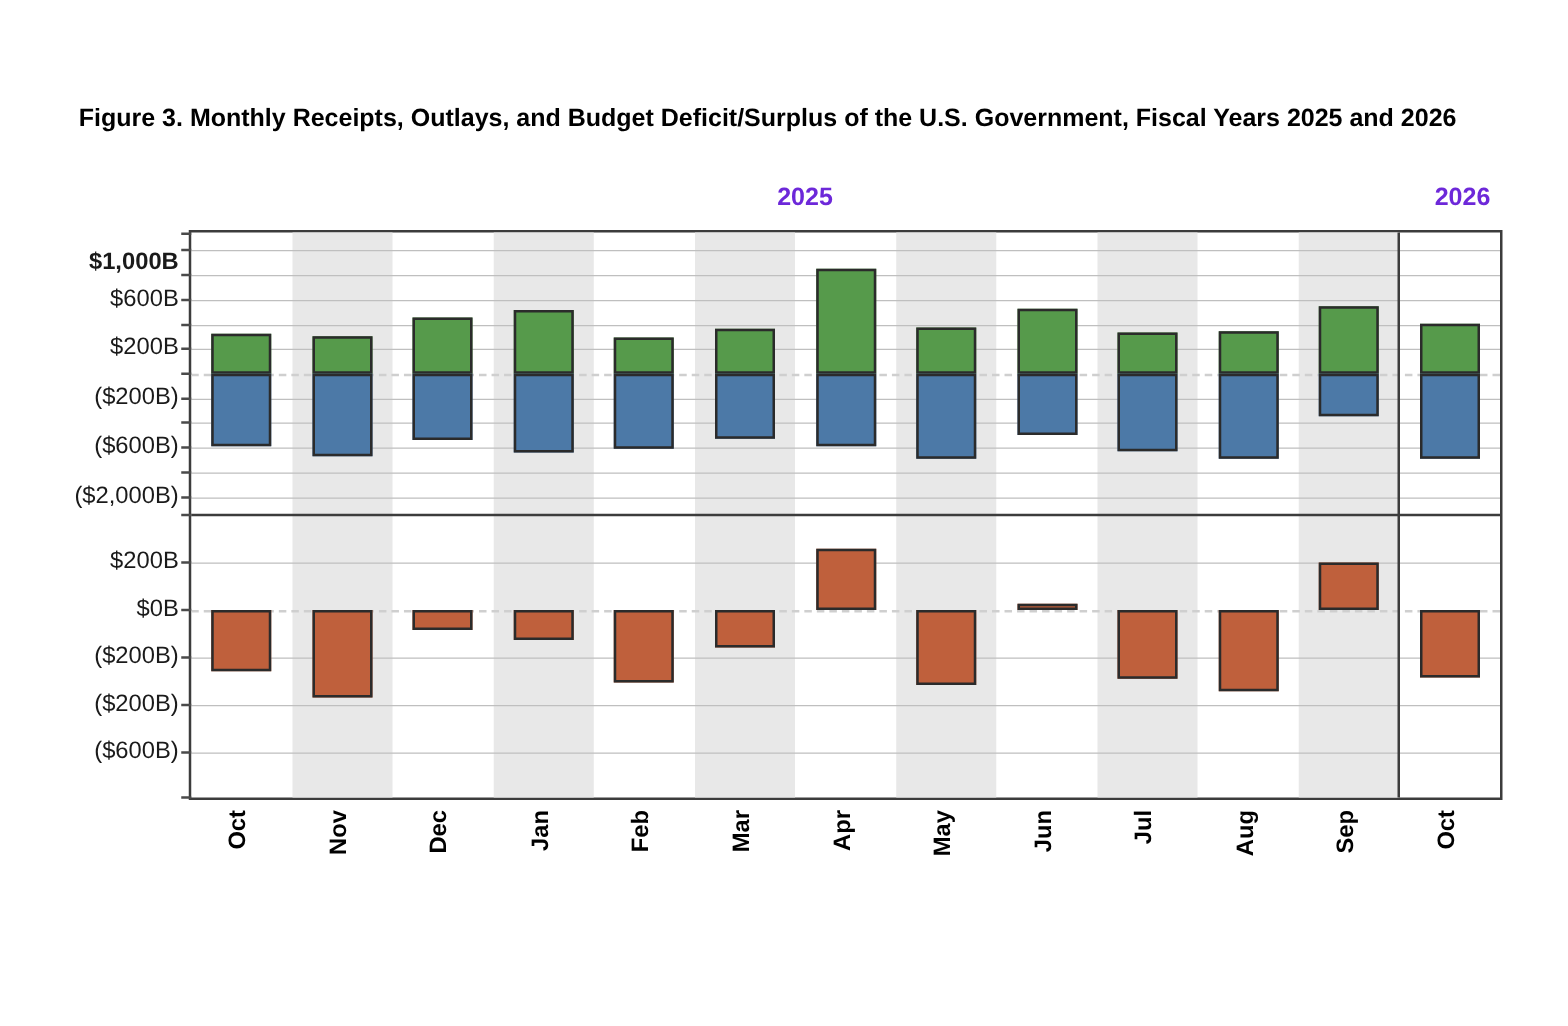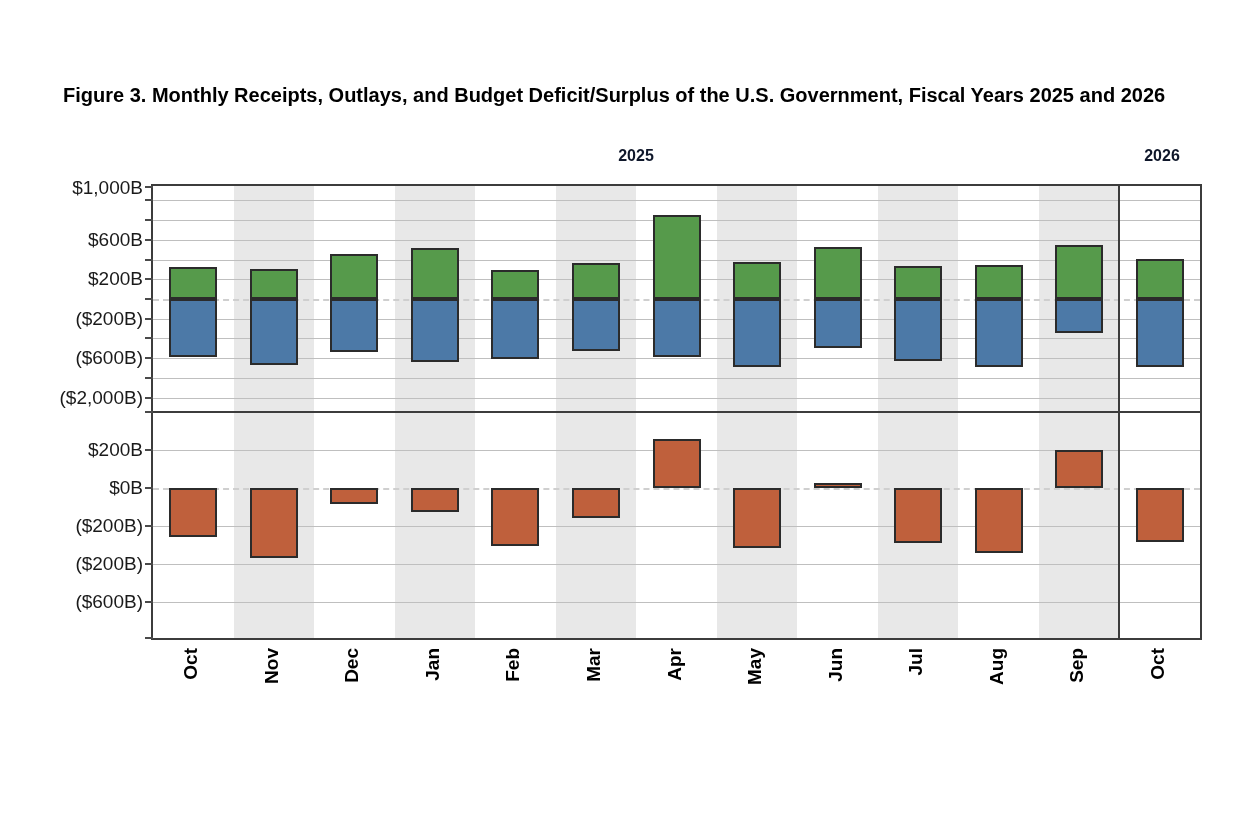--- a/index.html
+++ b/index.html
@@ -2,22 +2,22 @@
 <html><head>
 <meta charset="utf-8">
 <style>
   html,body{margin:0;padding:0;background:#fff;}
   body{font-family:"Liberation Sans",sans-serif;color:#1a1a1a;}
   #canvas{position:relative;width:1254px;height:821px;background:#fff;overflow:hidden;padding-left:28px;}
 
   .title{position:absolute;left:63px;top:82px;width:1130px;
          font-size:20px;font-weight:bold;line-height:27px;color:#000;}
 
-  .year-label{position:absolute;top:147px;font-size:16px;font-weight:bold;color:#0f172a;
-              transform:translateX(-50%);}
+  .year-label{position:absolute;top:147px;font-size:20px;font-weight:bold;color:#6d28d9;
+              transform:translateX(-50%);margin-left:8px;}
   .year-2025{left:636px;}
   .year-2026{left:1162px;}
 
   #plot{position:absolute;left:151px;top:184px;width:1051px;height:456px;
         border:2px solid #3c3c3c;box-sizing:border-box;}
 
   .band{position:absolute;top:0;height:100%;background:#e8e8e8;}
   .gridline{position:absolute;left:0;width:100%;height:0;
             border-top:1px solid #bfbfbf;}
   .gridline.zero{border-top:2px dashed #cfcfcf;}
@@ -123,21 +123,21 @@
       <div class="ytick" style="top: 190.952px;"></div>
       <div class="ytick" style="top: 210.69px;"></div>
       <div class="ytick" style="top: 262.983px;"></div>
       <div class="ytick" style="top: 300.966px;"></div>
       <div class="ytick" style="top: 338.95px;"></div>
       <div class="ytick" style="top: 376.933px;"></div>
       <div class="ytick" style="top: 414.916px;"></div>
       <div class="ytick" style="top: 0px;"></div>
       <div class="ytick" style="top: 225px;"></div>
       <div class="ytick" style="top: 451px;"></div>
-      <div class="ylab" style="top: 2px;">$1,000B</div>
+      <div class="ylab" style="top: 25px; font-weight: bold;">$1,000B</div>
       <div class="ylab" style="top: 53.786px;">$600B</div>
       <div class="ylab" style="top: 93.262px;">$200B</div>
       <div class="ylab" style="top: 132.738px;">($200B)</div>
       <div class="ylab" style="top: 172.214px;">($600B)</div>
       <div class="ylab" style="top: 211.69px;">($2,000B)</div>
       <div class="ylab" style="top: 263.983px;">$200B</div>
       <div class="ylab" style="top: 301.966px;">$0B</div>
       <div class="ylab" style="top: 339.95px;">($200B)</div>
       <div class="ylab" style="top: 377.933px;">($200B)</div>
       <div class="ylab" style="top: 415.916px;">($600B)</div>

